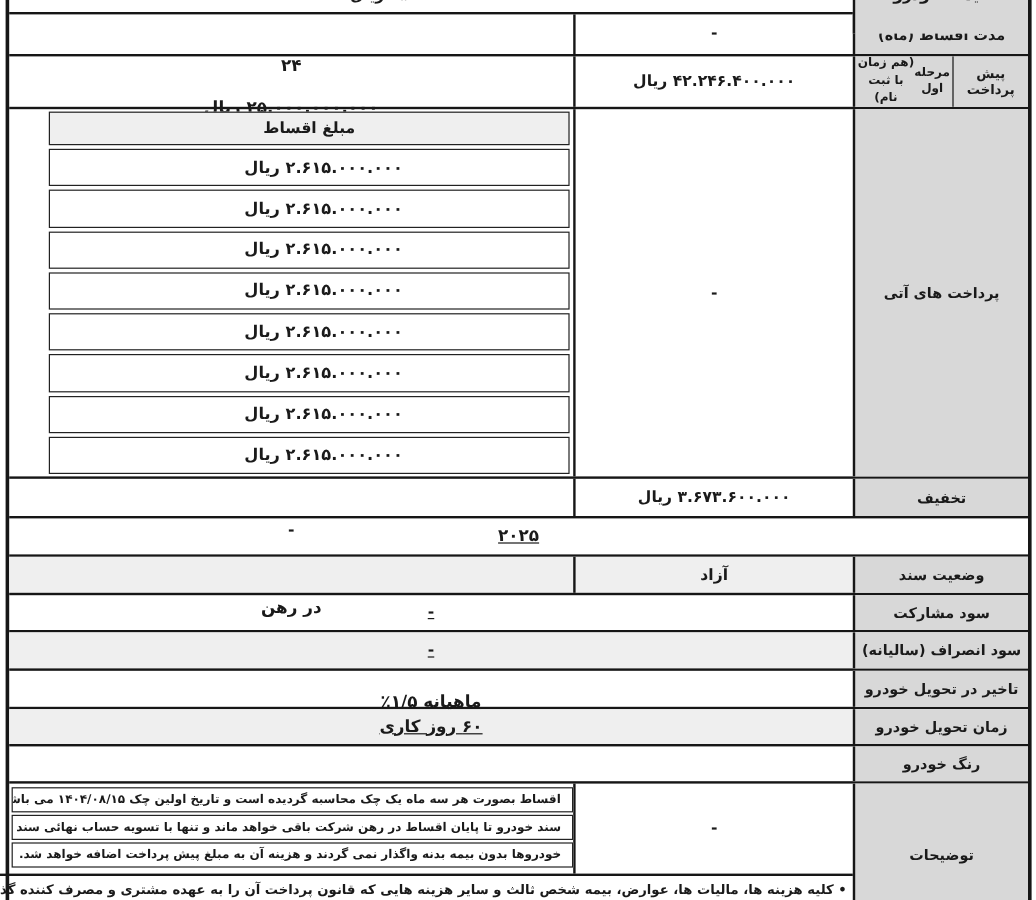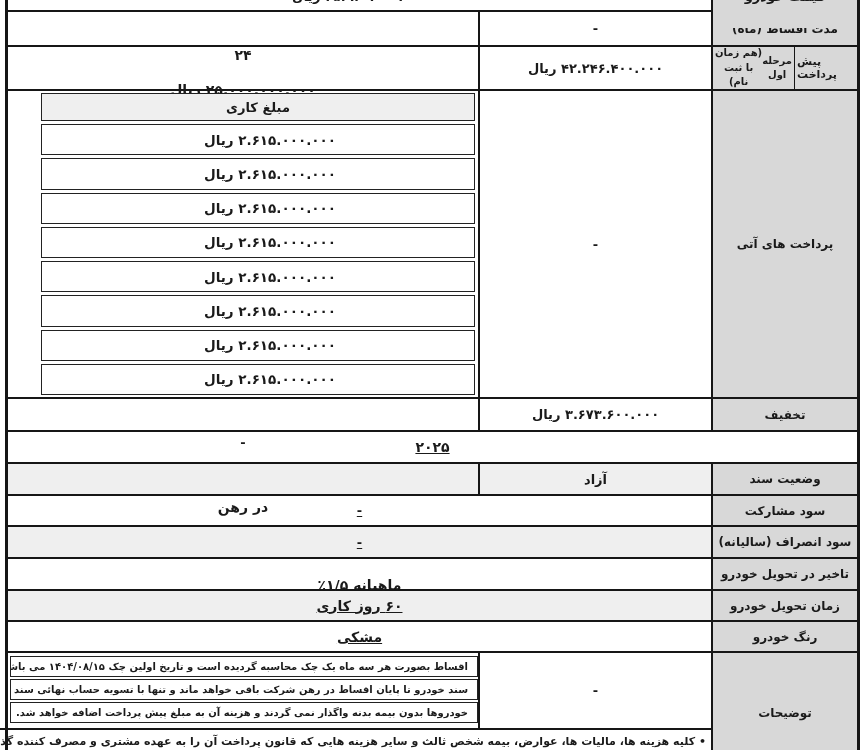--- a/index.html
+++ b/index.html
@@ -17,21 +17,21 @@
   .vleft{flex:1;display:flex;align-items:center;justify-content:center;font-size:14px;margin-top:43px;}
   .vfull{flex:1;display:flex;align-items:center;justify-content:center;font-size:14px;text-decoration:underline;}
   .grayrow{background:#efefef;}
   
   .partial{height:10px;}
   .partial .lbl,.partial .vfull{position:relative;overflow:hidden;}
   .clipped{position:absolute;top:-11px;left:0;right:0;text-align:center;font-size:13px;}
   
   .lbl.split{padding:0;align-items:stretch;}
   .split-r{width:58px;flex:0 0 58px;display:flex;align-items:center;justify-content:center;
-           border-left:1.5px solid #161616;font-size:11px;padding:0 2px;text-align:left;}
+           border-left:1.5px solid #161616;font-size:11px;padding:0 2px;text-align:center;}
   .split-l{flex:1;display:flex;flex-direction:row;align-items:center;justify-content:center;
            font-size:10px;line-height:1.45;text-align:center;padding:0 2px;}
   
   .r-future{height:306px;}
   .inner{flex:1;display:flex;flex-direction:column;gap:3px;padding:2px 3px 2px 33px;box-sizing:border-box;}
   .inner-hd{height:26px;flex:0 0 26px;background:#efefef;border:1.5px solid #222;
             display:flex;align-items:center;justify-content:center;font-size:13px;}
   .inner-it{flex:1;background:#fff;border:1.5px solid #222;
             display:flex;align-items:center;justify-content:center;font-size:13.5px;padding-left:24px;}
   .ltrcell{direction:ltr;margin-top:22px;}
@@ -76,21 +76,21 @@
         </div>
       </div>
       <div class="vmid">۴۲.۲۴۶.۴۰۰.۰۰۰ ریال</div>
       <div class="vleft">۲۵.۰۰۰.۰۰۰.۰۰۰ ریال</div>
     </div>
 
     <div class="row r-future">
       <div class="lbl">پرداخت های آتی</div>
       <div class="vmid dash">-</div>
       <div class="inner">
-        <div class="inner-hd">مبلغ کاری</div>
+        <div class="inner-hd">مبلغ اقساط</div>
         <div class="inner-it">۲.۶۱۵.۰۰۰.۰۰۰ ریال</div>
         <div class="inner-it">۲.۶۱۵.۰۰۰.۰۰۰ ریال</div>
         <div class="inner-it">۲.۶۱۵.۰۰۰.۰۰۰ ریال</div>
         <div class="inner-it">۲.۶۱۵.۰۰۰.۰۰۰ ریال</div>
         <div class="inner-it">۲.۶۱۵.۰۰۰.۰۰۰ ریال</div>
         <div class="inner-it">۲.۶۱۵.۰۰۰.۰۰۰ ریال</div>
         <div class="inner-it">۲.۶۱۵.۰۰۰.۰۰۰ ریال</div>
         <div class="inner-it">۲.۶۱۵.۰۰۰.۰۰۰ ریال</div>
       </div>
     </div>
@@ -126,21 +126,20 @@
       <div class="vfull ltrcell">٪۱/۵ ماهیانه</div>
     </div>
 
     <div class="row grayrow" style="height:29px;">
       <div class="lbl">زمان تحویل خودرو</div>
       <div class="vfull">۶۰ روز کاری</div>
     </div>
 
     <div class="row" style="height:29px;">
       <div class="lbl">رنگ خودرو</div>
-      <div class="vfull">مشکی</div>
     </div>
 
     <div class="row r-notes">
       <div class="lbl">توضیحات</div>
       <div class="notes-val">
         <div class="notes-top">
           <div class="vmid dash">-</div>
           <div class="notes-box">
             <div class="note">اقساط بصورت هر سه ماه یک چک محاسبه گردیده است و تاریخ اولین چک ۱۴۰۴/۰۸/۱۵ می باشد.</div>
             <div class="note">سند خودرو تا پایان اقساط در رهن شرکت باقی خواهد ماند و تنها با تسویه حساب نهائی سند خودرو آزاد خواهد شد.</div>

